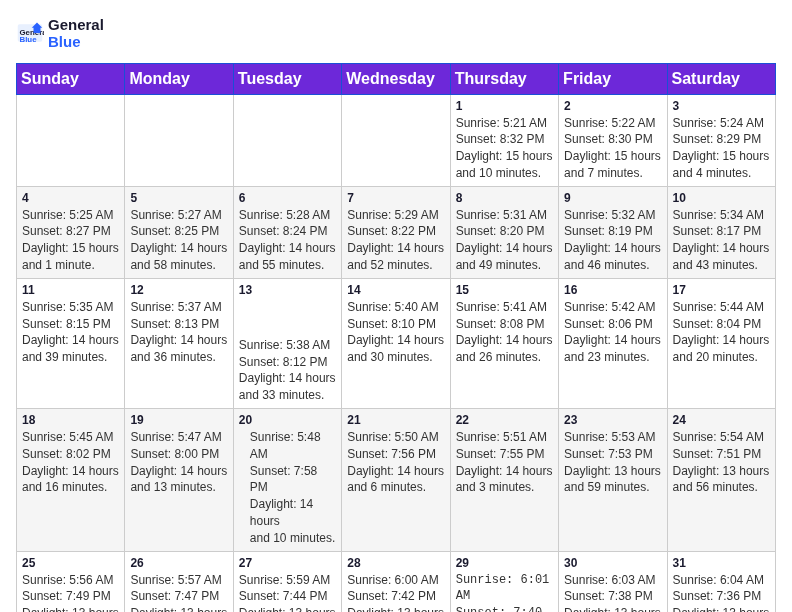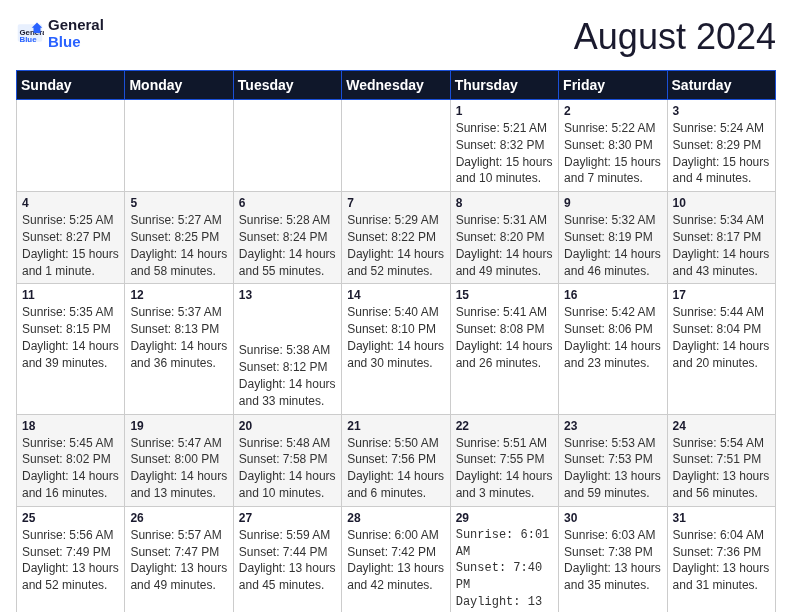--- a/index.html
+++ b/index.html
@@ -36,25 +36,25 @@
     .location-title {
       font-size: 16px;
       color: #333;
     }
     .calendar {
       width: 100%;
       border-collapse: collapse;
       font-size: 11px;
     }
     .calendar th {
-      background: #0f172a;
+      background: #6d28d9;
       color: #fff;
       padding: 6px 4px;
       text-align: left;
-      font-size: 14px;
+      font-size: 16px;
       font-weight: bold;
       border: 1px solid #1a4fd6;
     }
     .calendar td {
       border: 1px solid #ccc;
       vertical-align: top;
       padding: 4px 5px;
       width: calc(100% / 7);
       height: 78px;
       background: #fff;
@@ -88,21 +88,20 @@
       <text x="4" y="18" font-size="9" font-weight="bold" fill="#1a1a2e">General</text>
       <text x="4" y="26" font-size="9" font-weight="bold" fill="#2962ff">Blue</text>
       <polygon points="24,4 30,10 28,10 28,16 20,16 20,10 18,10" fill="#2962ff"></polygon>
     </svg>
     <div>
       <div style="font-size:15px;font-weight:bold;color:#1a1a2e;line-height:1.15;">General</div>
       <div style="font-size:15px;font-weight:bold;color:#2962ff;line-height:1.15;">Blue</div>
     </div>
   </div>
   <div class="title-block">
-    <div class="month-title">August 2024</div>
   </div>
 </div>
 
 <table class="calendar">
   <thead>
     <tr>
     <th>Sunday</th>
         <th>Monday</th>
         <th>Tuesday</th>
         <th>Wednesday</th>
@@ -251,21 +250,21 @@
         </td>
         <td>
           <span class="day-num">19</span>
           <div class="day-info" style="white-space: pre-line;">Sunrise: 5:47 AM
 Sunset: 8:00 PM
 Daylight: 14 hours
 and 13 minutes.</div>
         </td>
         <td>
           <span class="day-num">20</span>
-          <div class="day-info" style="white-space: pre-line;">Sunrise: 5:48 AM
+          <div class="day-info" style="white-space: pre-line; margin-left: 11px;">Sunrise: 5:48 AM
 Sunset: 7:58 PM
 Daylight: 14 hours
 and 10 minutes.</div>
         </td>
         <td>
           <span class="day-num">21</span>
           <div class="day-info" style="white-space: pre-line;">Sunrise: 5:50 AM
 Sunset: 7:56 PM
 Daylight: 14 hours
 and 6 minutes.</div>

